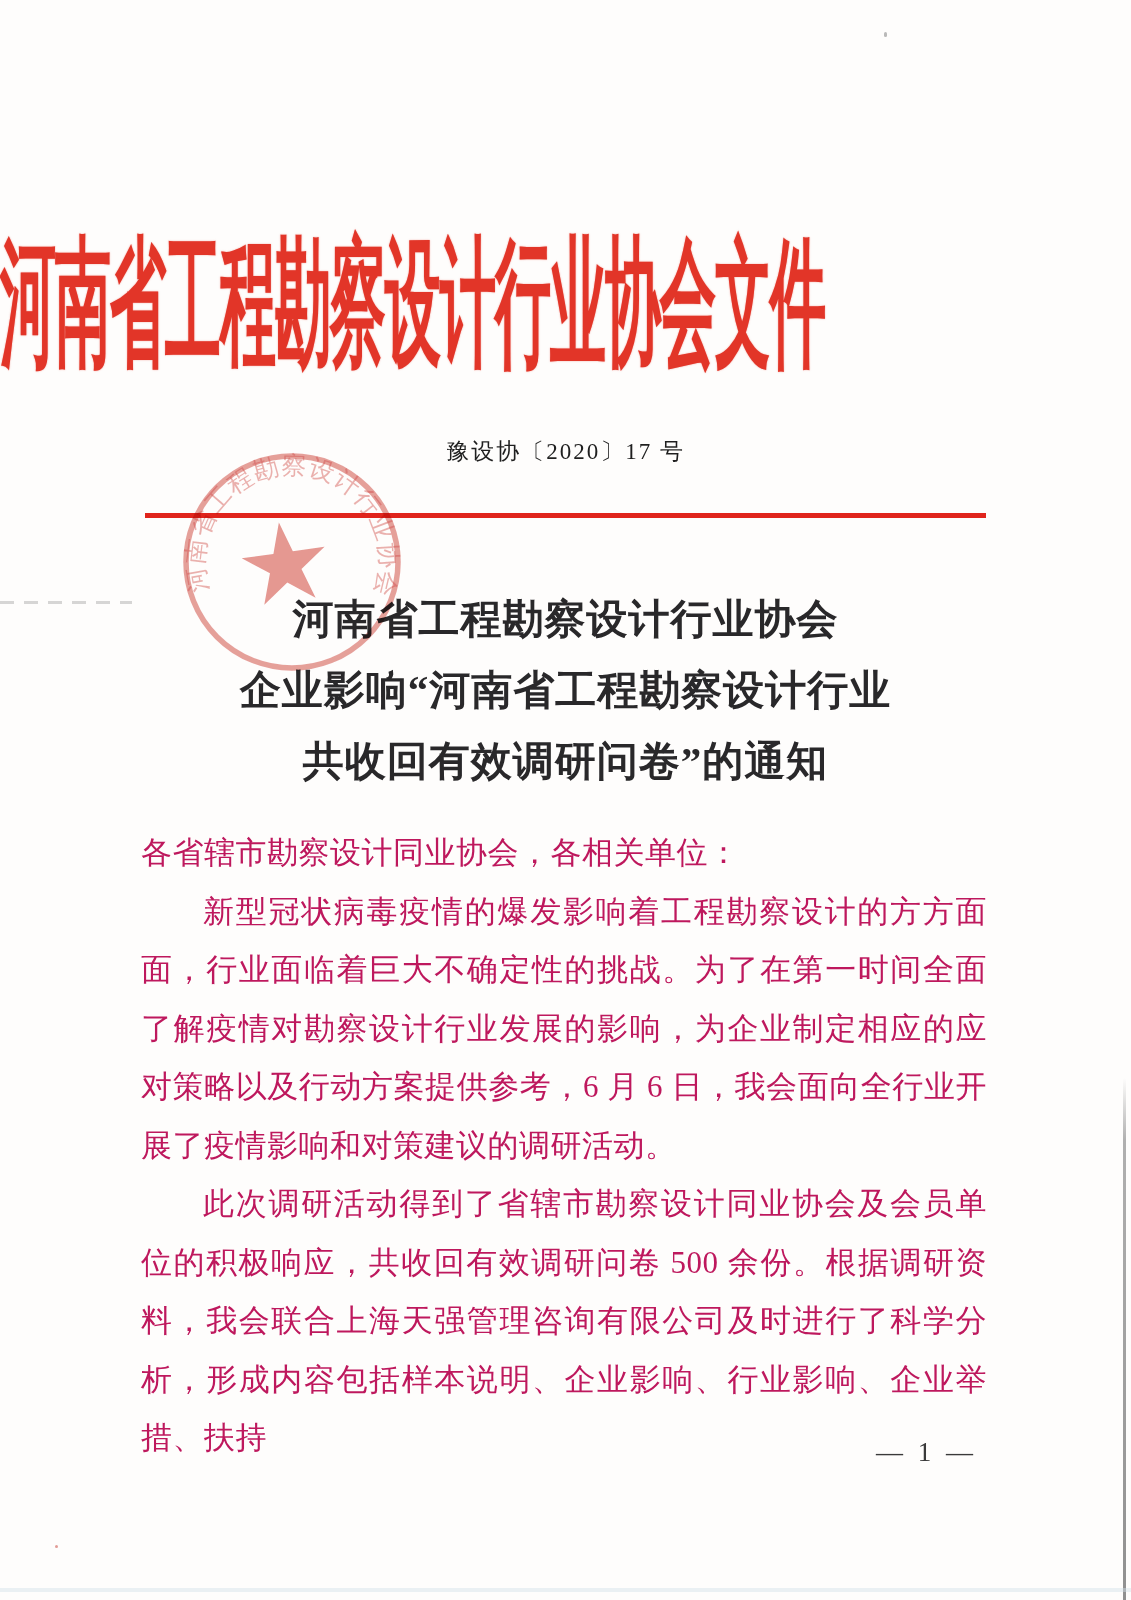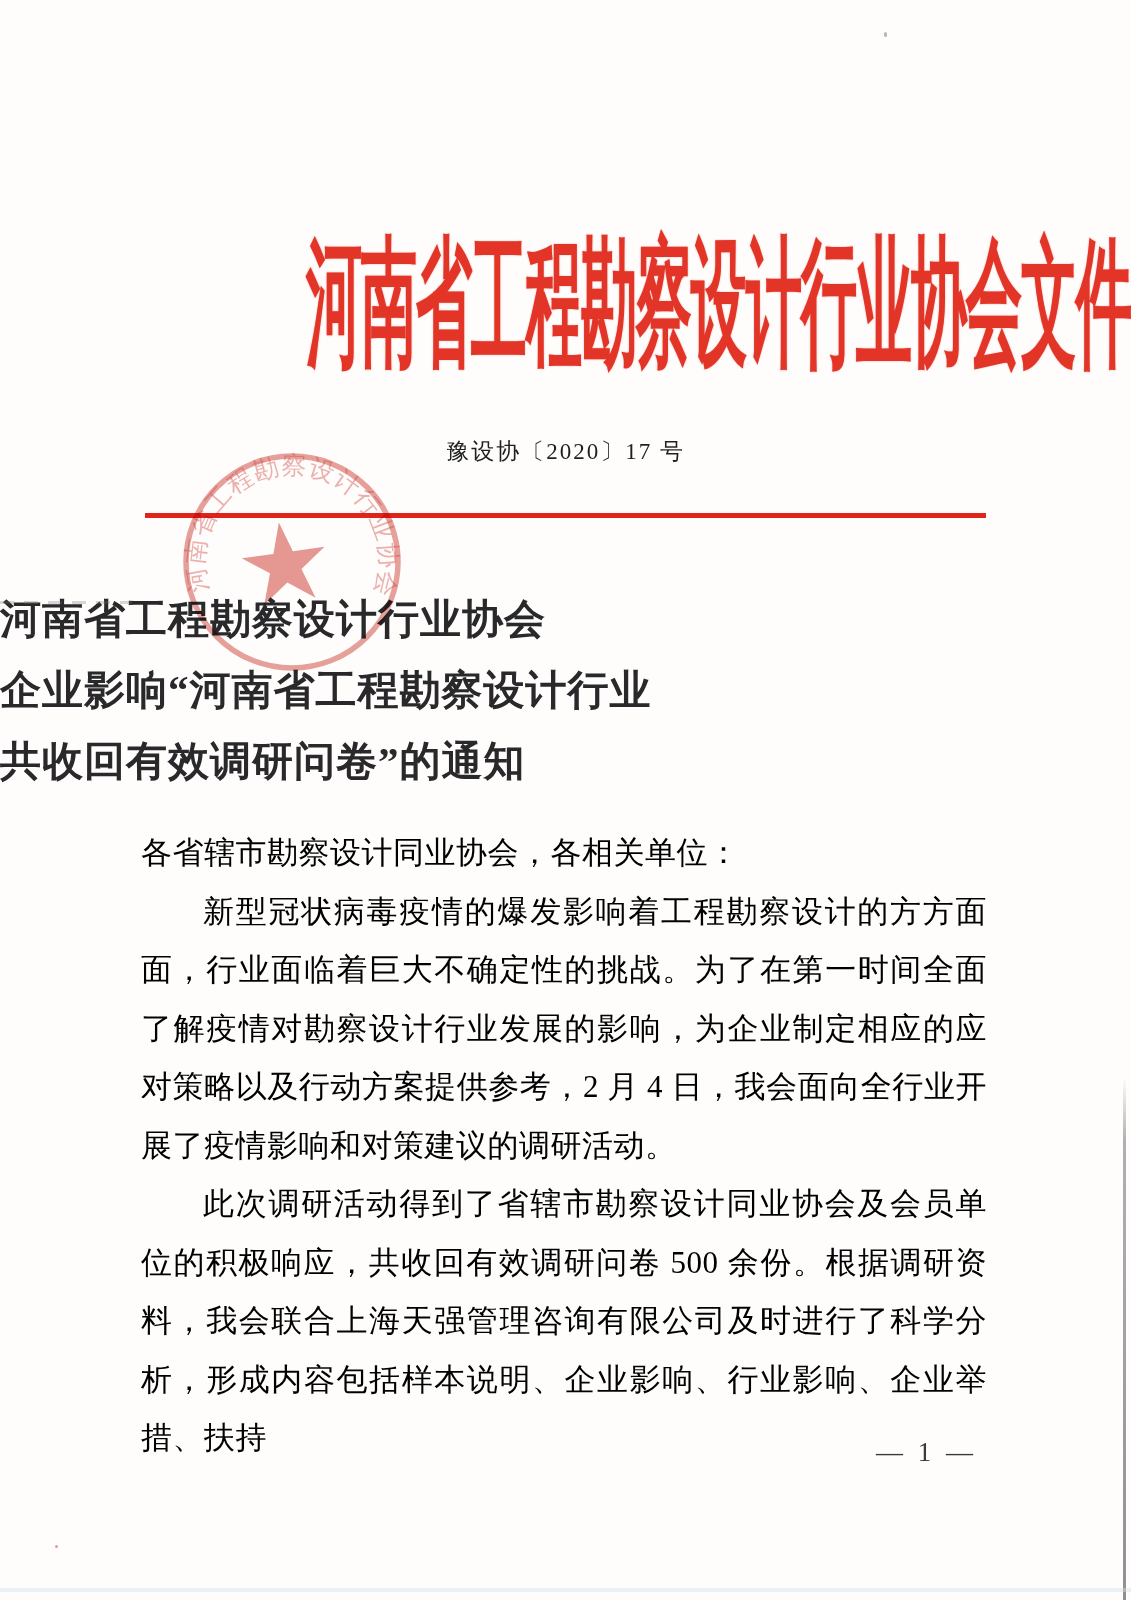--- a/index.html
+++ b/index.html
@@ -14,21 +14,21 @@
     overflow: hidden;
   }
 
   
   .banner-wrap {
     position: absolute;
     top: 228px; left: 0; right: 0;
     height: 155px;
     display: flex;
     align-items: center;
-    justify-content: flex-end;
+    justify-content: flex-start;
   }
   .banner-text {
     font-size: 56px;
     font-weight: 700;
     letter-spacing: -1px;
     color: #e23528;
     white-space: nowrap;
     transform: scaleY(2.5);
     transform-origin: center;
     text-shadow: 0 0 1px rgba(226,53,40,0.55);
@@ -49,36 +49,36 @@
     position: absolute;
     top: 513px; left: 145px;
     width: 841px; height: 5px;
     background: #e0241c;
   }
 
   
   .title-block {
     position: absolute;
     top: 584px; left: 0; right: 0;
-    text-align: left;
+    text-align: center;
     font-size: 41px;
     font-weight: 700;
     line-height: 71px;
     letter-spacing: 1px;
     color: #29282a;
   }
 
   
   .body-block {
     position: absolute;
     top: 824px; left: 141px;
     width: 846px;
     font-size: 31px;
     line-height: 58.5px;
-    color: #000000;
+    color: #be185d;
     letter-spacing: 0.5px;
   }
   .body-block .salutation { text-align: left; }
   .body-block p {
     margin: 0;
     text-indent: 2em;
     text-align: justify;
     text-align-last: left;
   }
 
@@ -141,21 +141,21 @@
   <div class="red-line"></div>
 
   <div class="title-block">
     <div>河南省工程勘察设计行业协会</div>
     <div>企业影响“河南省工程勘察设计行业</div>
     <div>共收回有效调研问卷”的通知</div>
   </div>
 
   <div class="body-block">
     <div class="salutation">各省辖市勘察设计同业协会，各相关单位：</div>
-    <p>新型冠状病毒疫情的爆发影响着工程勘察设计的方方面面，行业面临着巨大不确定性的挑战。为了在第一时间全面了解疫情对勘察设计行业发展的影响，为企业制定相应的应对策略以及行动方案提供参考，2 月 4 日，我会面向全行业开展了疫情影响和对策建议的调研活动。</p>
+    <p>新型冠状病毒疫情的爆发影响着工程勘察设计的方方面面，行业面临着巨大不确定性的挑战。为了在第一时间全面了解疫情对勘察设计行业发展的影响，为企业制定相应的应对策略以及行动方案提供参考，6 月 6 日，我会面向全行业开展了疫情影响和对策建议的调研活动。</p>
     <p>此次调研活动得到了省辖市勘察设计同业协会及会员单位的积极响应，共收回有效调研问卷 500 余份。根据调研资料，我会联合上海天强管理咨询有限公司及时进行了科学分析，形成内容包括样本说明、企业影响、行业影响、企业举措、扶持</p>
   </div>
 
   <div class="page-number">— 1 —</div>
 
   <svg class="seal" viewBox="0 0 240 240">
     <defs>
       <path id="sealArc" d="M 37.3,150.1 A 88,88 0 1 1 202.7,150.1" fill="none"></path>
       <filter id="inkBlur">
           <feGaussianBlur stdDeviation="0.7"></feGaussianBlur>

